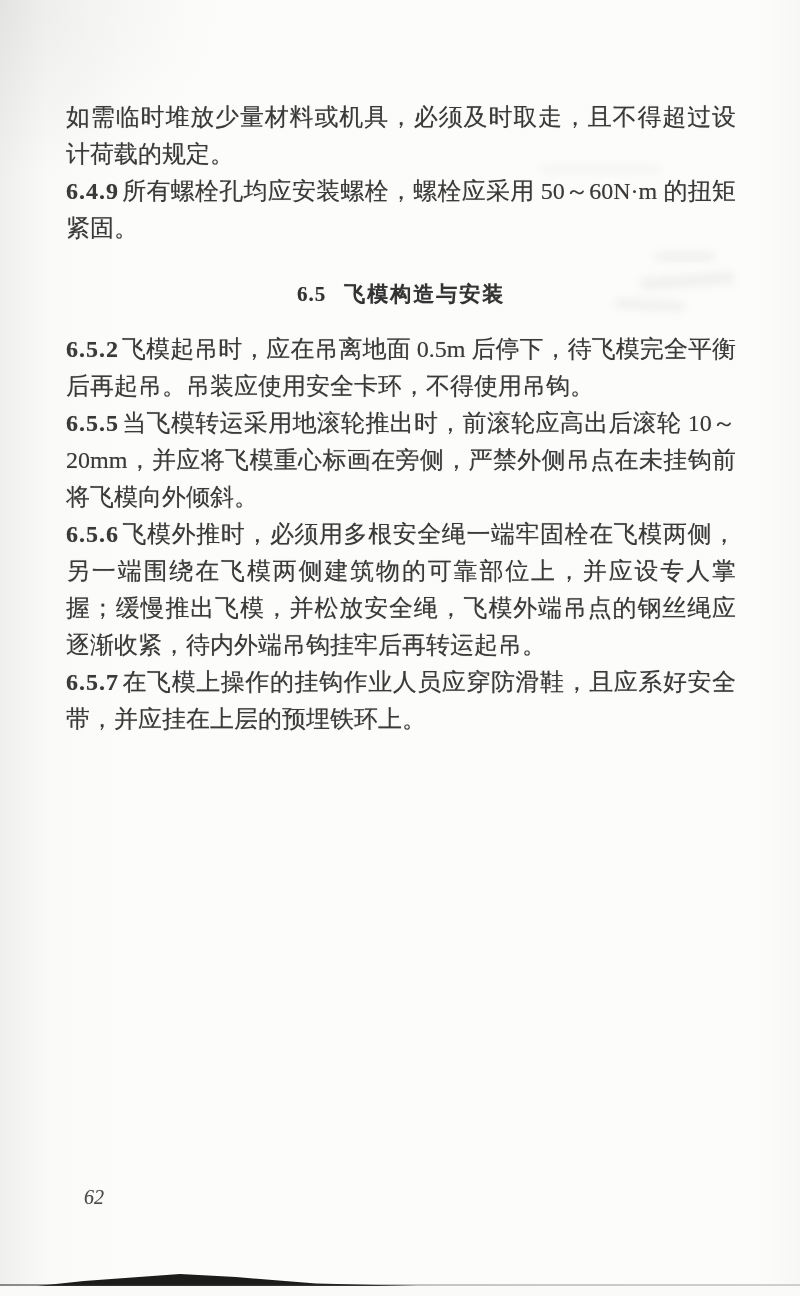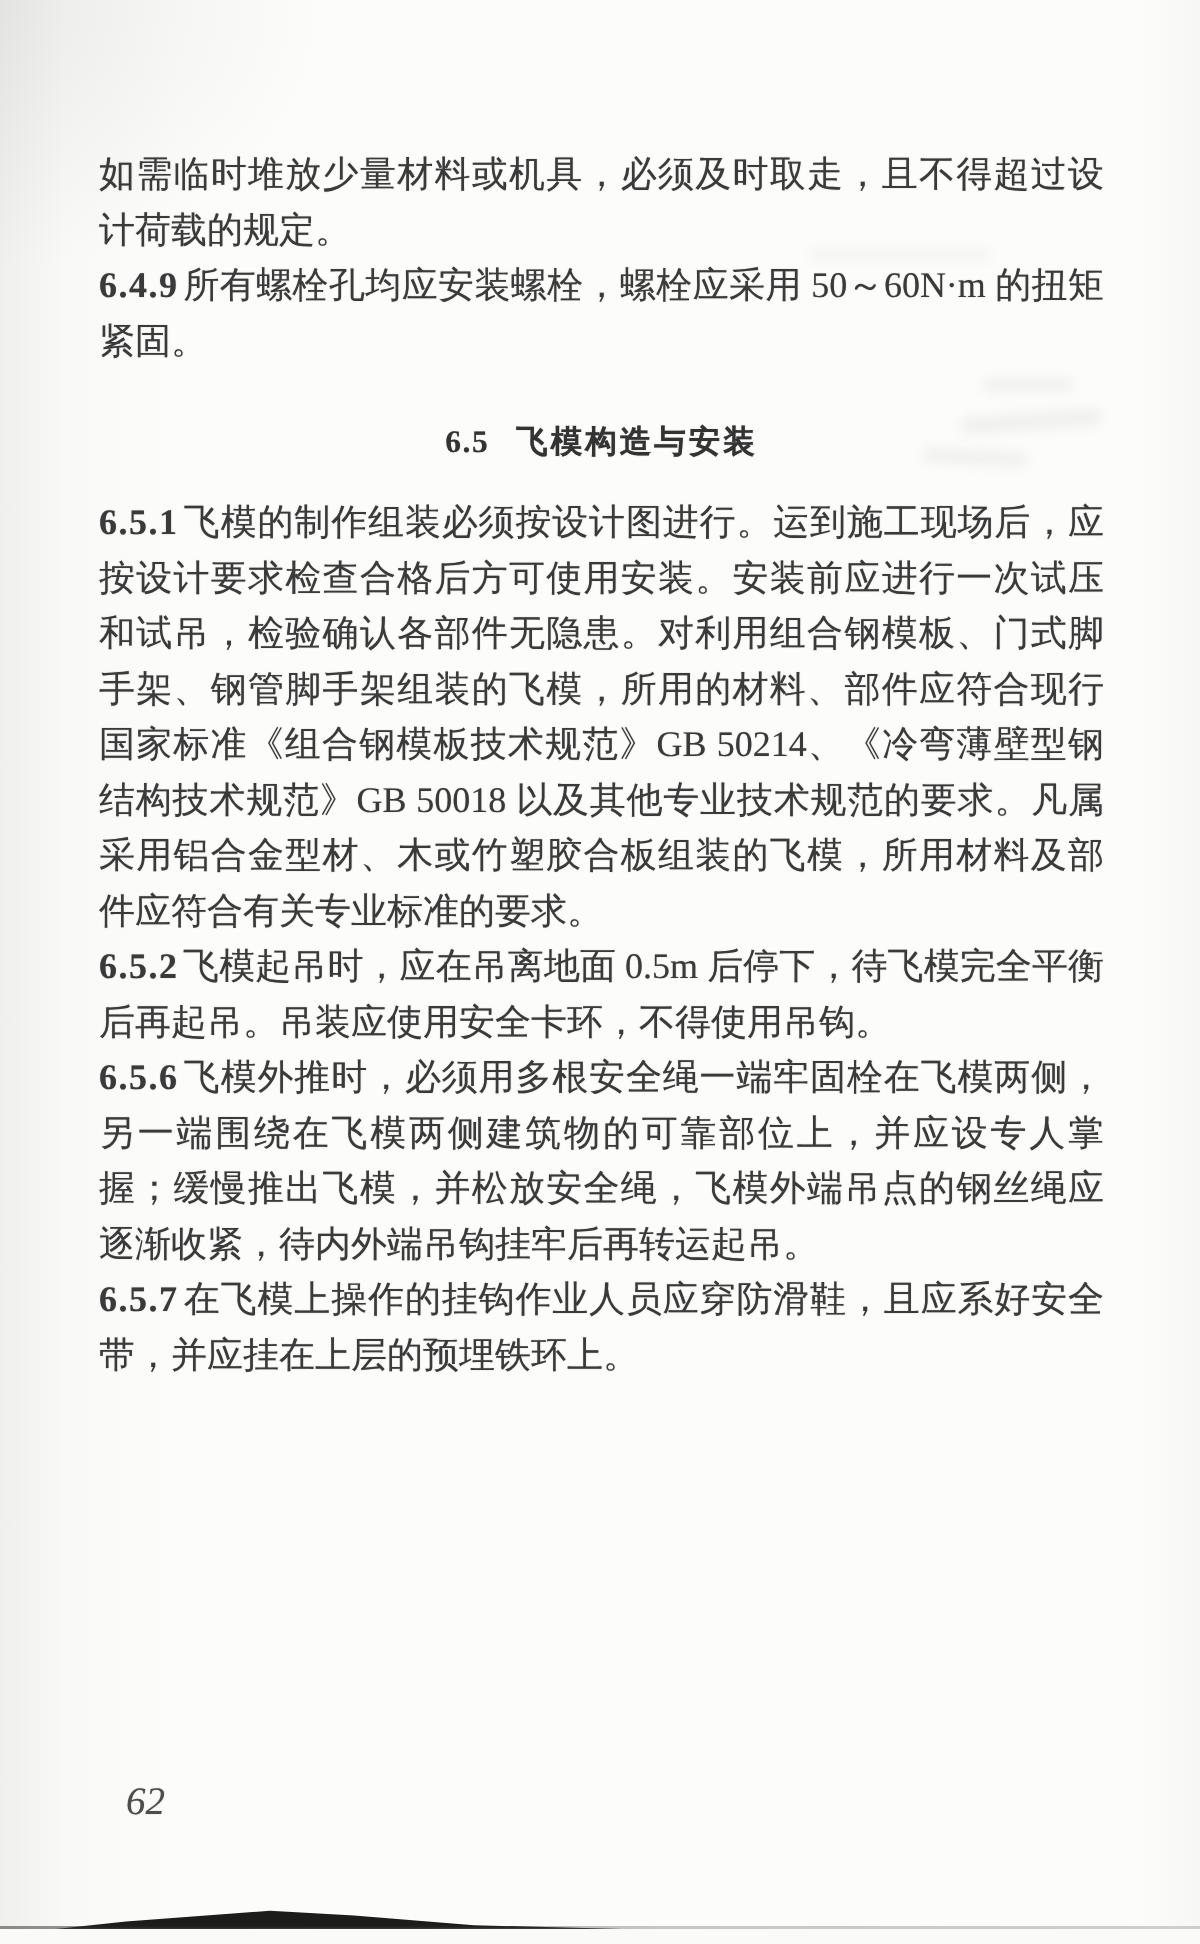--- a/index.html
+++ b/index.html
@@ -48,21 +48,21 @@
     font-weight:bold;
     color:#333;
     line-height:40px;
   }
   h2.section-heading .hnum{margin-right:18px;letter-spacing:1px;}
   h2.section-heading .htitle{letter-spacing:2px;}
   .page-number{
     position:absolute;
     left:84px;top:1186px;
     font-style:italic;
-    font-size:26px;
+    font-size:20px;
     color:#4c4c4c;
     text-shadow:0 0 0.7px rgba(70,70,70,0.5);
   }
   
   .bleed{
     position:absolute;
     background:#8a8a88;
     opacity:0.10;
     filter:blur(4px);
     border-radius:6px;
@@ -93,22 +93,22 @@
 </head>
 <body>
 
 <div class="page">
   <div class="corner-shade"></div>
 
   <div class="content" id="content-root">
       <p>如需临时堆放少量材料或机具，必须及时取走，且不得超过设计荷载的规定。</p>
       <p class="clause"><b class="num">6.4.9</b><span>所有螺栓孔均应安装螺栓，螺栓应采用 50～60N·m 的扭矩紧固。</span></p>
       <h2 class="section-heading"><span class="hnum">6.5</span><span class="htitle">飞模构造与安装</span></h2>
-      <p class="clause"><b class="num">6.5.1</b><span>飞模的制作组装必须按设计图进行。运到施工现场后，应按设计要求检查合格后方可使用安装。安装前应进行一次试压和试吊，检验确认各部件无隐患。对利用组合钢模板、门式脚手架、钢管脚手架组装的飞模，所用的材料、部件应符合现行国家标准《组合钢模板技术规范》GB 50214、《冷弯薄壁型钢结构技术规范》GB 50018 以及其他专业技术规范的要求。凡属采用铝合金型材、木或竹塑胶合板组装的飞模，所用材料及部件应符合有关专业标准的要求。</span></p>
       <p class="clause"><b class="num">6.5.2</b><span>飞模起吊时，应在吊离地面 0.5m 后停下，待飞模完全平衡后再起吊。吊装应使用安全卡环，不得使用吊钩。</span></p>
+      <p class="clause"><b class="num">6.5.5</b><span>当飞模转运采用地滚轮推出时，前滚轮应高出后滚轮 10～20mm，并应将飞模重心标画在旁侧，严禁外侧吊点在未挂钩前将飞模向外倾斜。</span></p>
       <p class="clause"><b class="num">6.5.6</b><span>飞模外推时，必须用多根安全绳一端牢固栓在飞模两侧，另一端围绕在飞模两侧建筑物的可靠部位上，并应设专人掌握；缓慢推出飞模，并松放安全绳，飞模外端吊点的钢丝绳应逐渐收紧，待内外端吊钩挂牢后再转运起吊。</span></p>
       <p class="clause"><b class="num">6.5.7</b><span>在飞模上操作的挂钩作业人员应穿防滑鞋，且应系好安全带，并应挂在上层的预埋铁环上。</span></p>
     </div>
 
   <div class="page-number">62</div>
 
   <div class="bleed b1"></div>
   <div class="bleed b2"></div>
   <div class="bleed b3"></div>
   <div class="bleed b4"></div>

